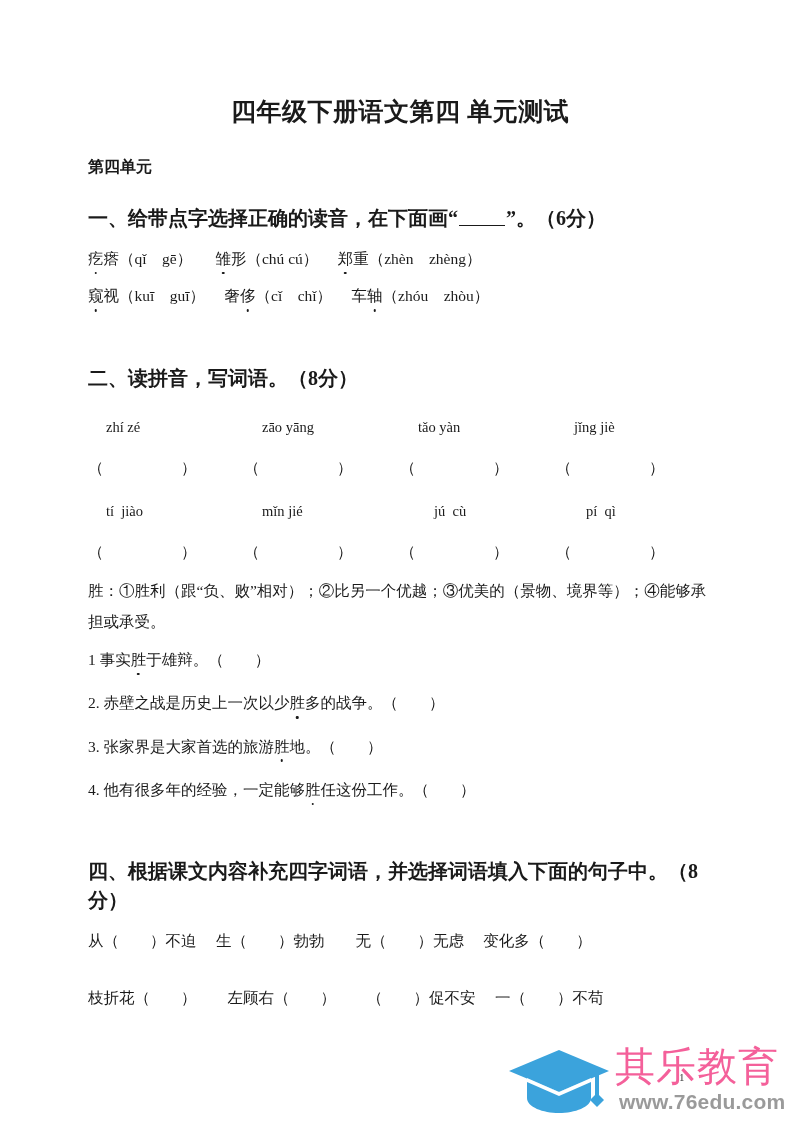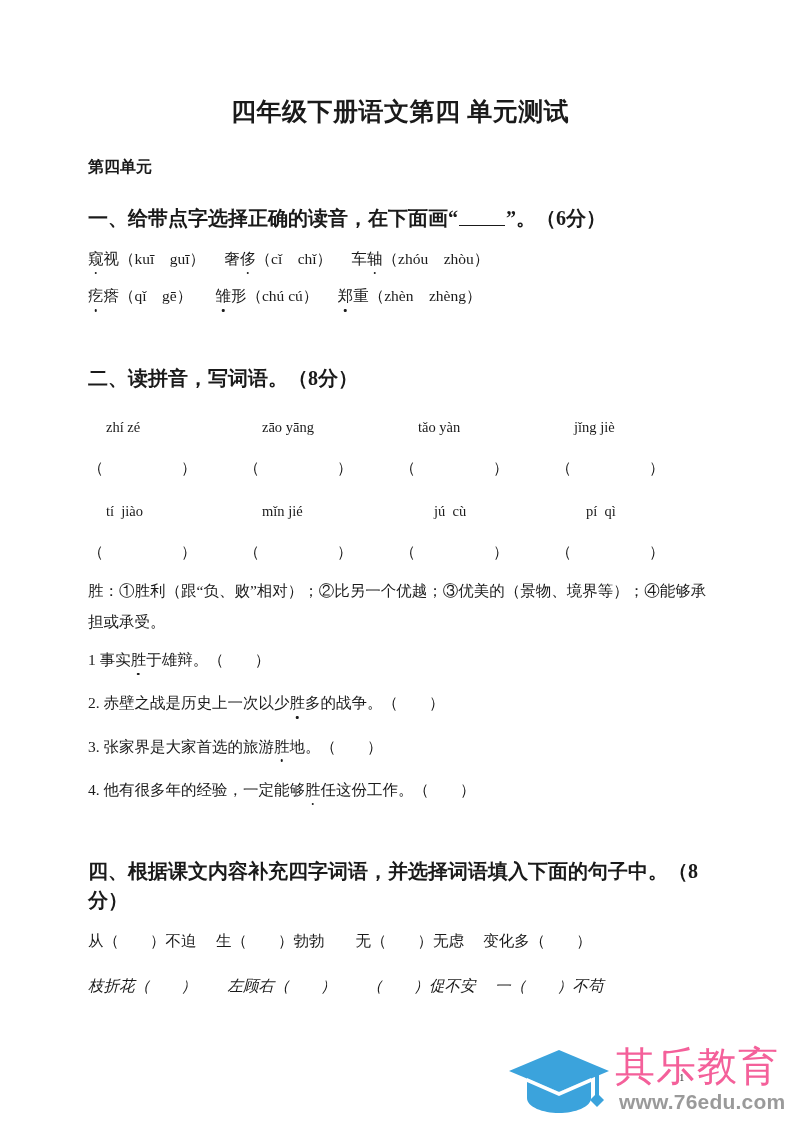--- a/index.html
+++ b/index.html
@@ -163,23 +163,23 @@
 
 <div class="page">
 
   <div class="content">
 
     <div class="doc-title">四年级下册语文第四 单元测试</div>
     <div class="doc-subtitle">第四单元</div>
 
     <div class="sec-head s1"><span>一、给带点字选择正确的读音，在下面画“</span><span class="ul-blank"></span><span>”。（6分）</span></div>
 
+    <div class="line s2"><span class="dotchar">疙</span><span>瘩</span><span>（qǐ　gē）</span>      <span class="dotchar">雏</span><span>形</span><span>（chú cú）</span>     <span class="dotchar">郑</span><span>重</span><span>（zhèn　zhèng）</span></div>
+
     <div class="line s2"><span class="dotchar">窥</span><span>视</span><span>（kuī　guī）</span>     <span>奢</span><span class="dotchar">侈</span><span>（cǐ　chǐ）</span>     <span>车</span><span class="dotchar">轴</span><span>（zhóu　zhòu）</span></div>
-
-    <div class="line s2"><span class="dotchar">疙</span><span>瘩</span><span>（qǐ　gē）</span>      <span class="dotchar">雏</span><span>形</span><span>（chú cú）</span>     <span class="dotchar">郑</span><span>重</span><span>（zhèn　zhèng）</span></div>
 
     <div class="sec-head" style="margin-top:56px;">二、读拼音，写词语。（8分）</div>
 
     <div class="pinyin-row" style="margin-top:24px;">
       <span class="cell">zhí zé</span>
       <span class="cell">zāo yāng</span>
       <span class="cell">tǎo yàn</span>
       <span class="cell">jǐng jiè</span>
     </div>
     <div class="paren-row" style="margin-top:20px;">
@@ -209,21 +209,21 @@
 
     <div class="line" style="margin-top:20px;"><span>2. </span><span>赤壁之战是历史上一次以少</span><span class="dotchar">胜</span><span>多的战争。（　　）</span></div>
 
     <div class="line" style="margin-top:20px;"><span>3. </span><span>张家界是大家首选的旅游</span><span class="dotchar">胜</span><span>地。（　　）</span></div>
 
     <div class="line" style="margin-top:20px;"><span>4. </span><span>他有很多年的经验，一定能够</span><span class="dotchar">胜</span><span>任这份工作。（　　）</span></div>
 
     <div class="sec-head" style="margin-top:56px;">四、根据课文内容补充四字词语，并选择词语填入下面的句子中。（8分）</div>
 
     <div class="line" style="margin-top:14px;">从（　　）不迫　 生（　　）勃勃　　无（　　）无虑　 变化多（　　）</div>
-    <div class="line" style="margin-top:22px;font-style:italic;">枝折花（　　）　　左顾右（　　）　　（　　）促不安　 一（　　）不苟</div>
+    <div class="line" style="margin-top:34px;">枝折花（　　）　　左顾右（　　）　　（　　）促不安　 一（　　）不苟</div>
 
   </div>
 
   <div class="logo">
     <svg class="logo-cap" viewBox="0 0 108 70">
       <path d="M54 5 L104 26 L54 47 L4 26 Z" fill="#3BA3DC"></path>
       <path d="M22 33 L22 53 C22 62 38 68 54 68 C70 68 86 62 86 53 L86 33 L54 47 Z" fill="#3BA3DC"></path>
       <path d="M22 33 L54 47 L86 33 L86 37 L54 51 L22 37 Z" fill="#ffffff"></path>
       <rect x="90" y="26" width="4" height="24" fill="#3BA3DC"></rect>
       <path d="M92 48 L99 55 L92 62 L85 55 Z" fill="#3BA3DC"></path>

